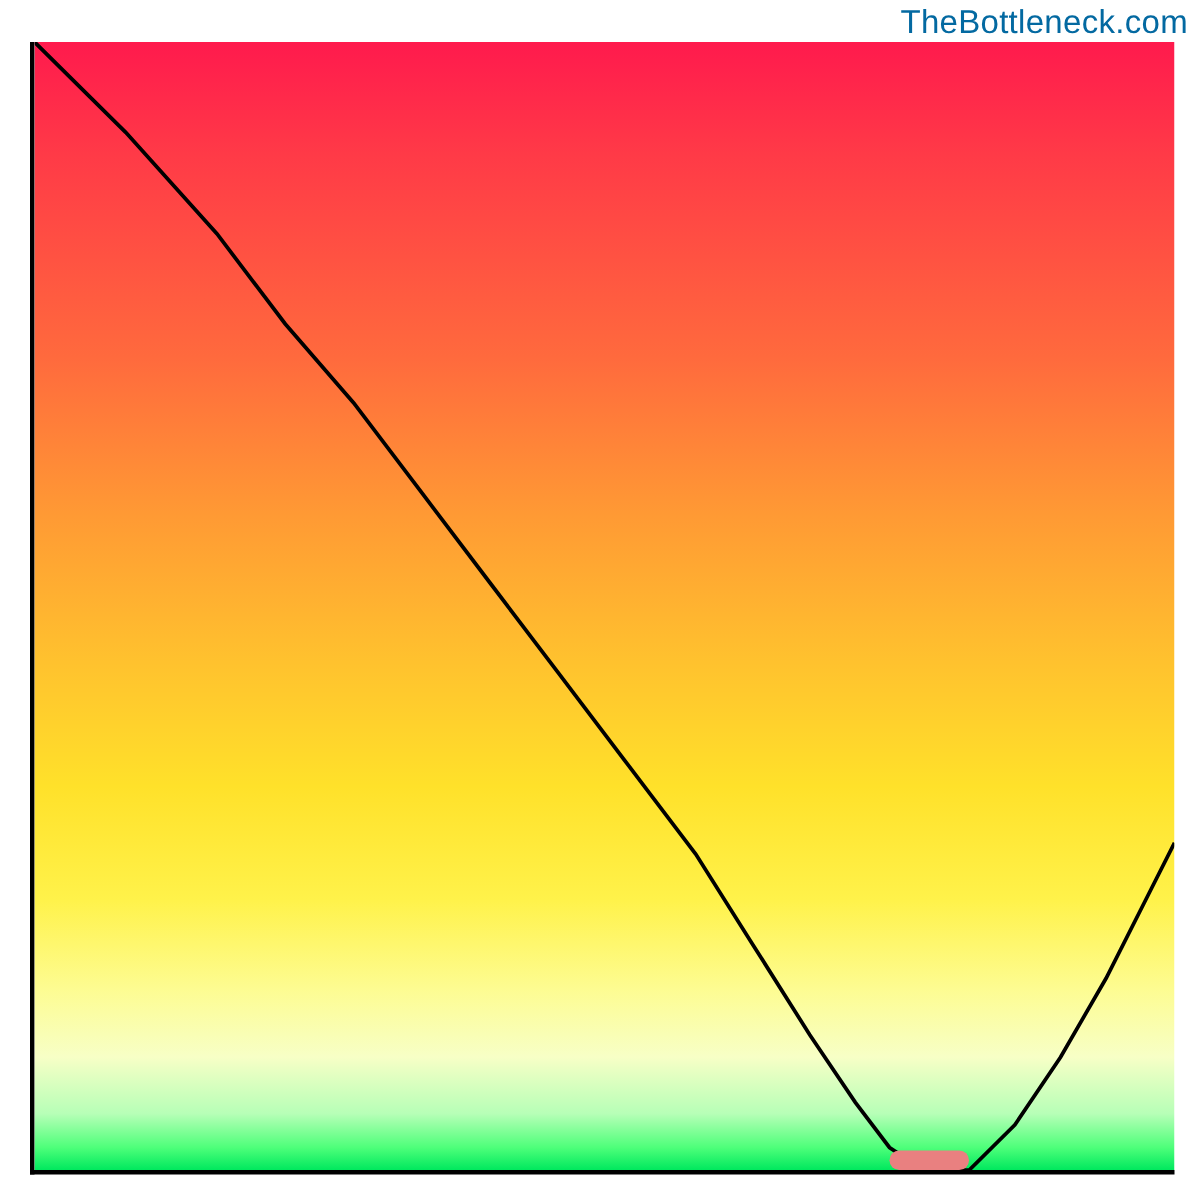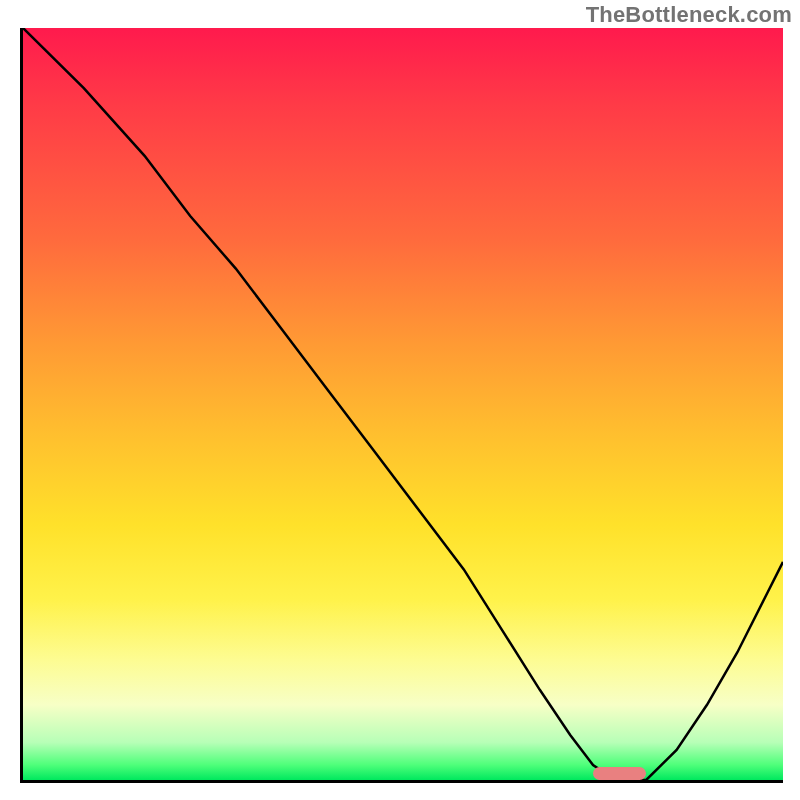--- a/index.html
+++ b/index.html
@@ -13,22 +13,22 @@
   .container {
     position: relative;
     width: 800px;
     height: 800px;
   }
   .watermark {
     position: absolute;
     top: 2px;
     right: 8px;
     font-size: 22px;
-    font-weight: 700;
-    color: #737373;
+    font-weight: 400;
+    color: #0369a1;
     z-index: 10;
     letter-spacing: 0.2px;
   }
   .plot-area {
     position: absolute;
     left: 20px;
     top: 28px;
     width: 760px;
     height: 752px;
     border-left: 3px solid #000;

